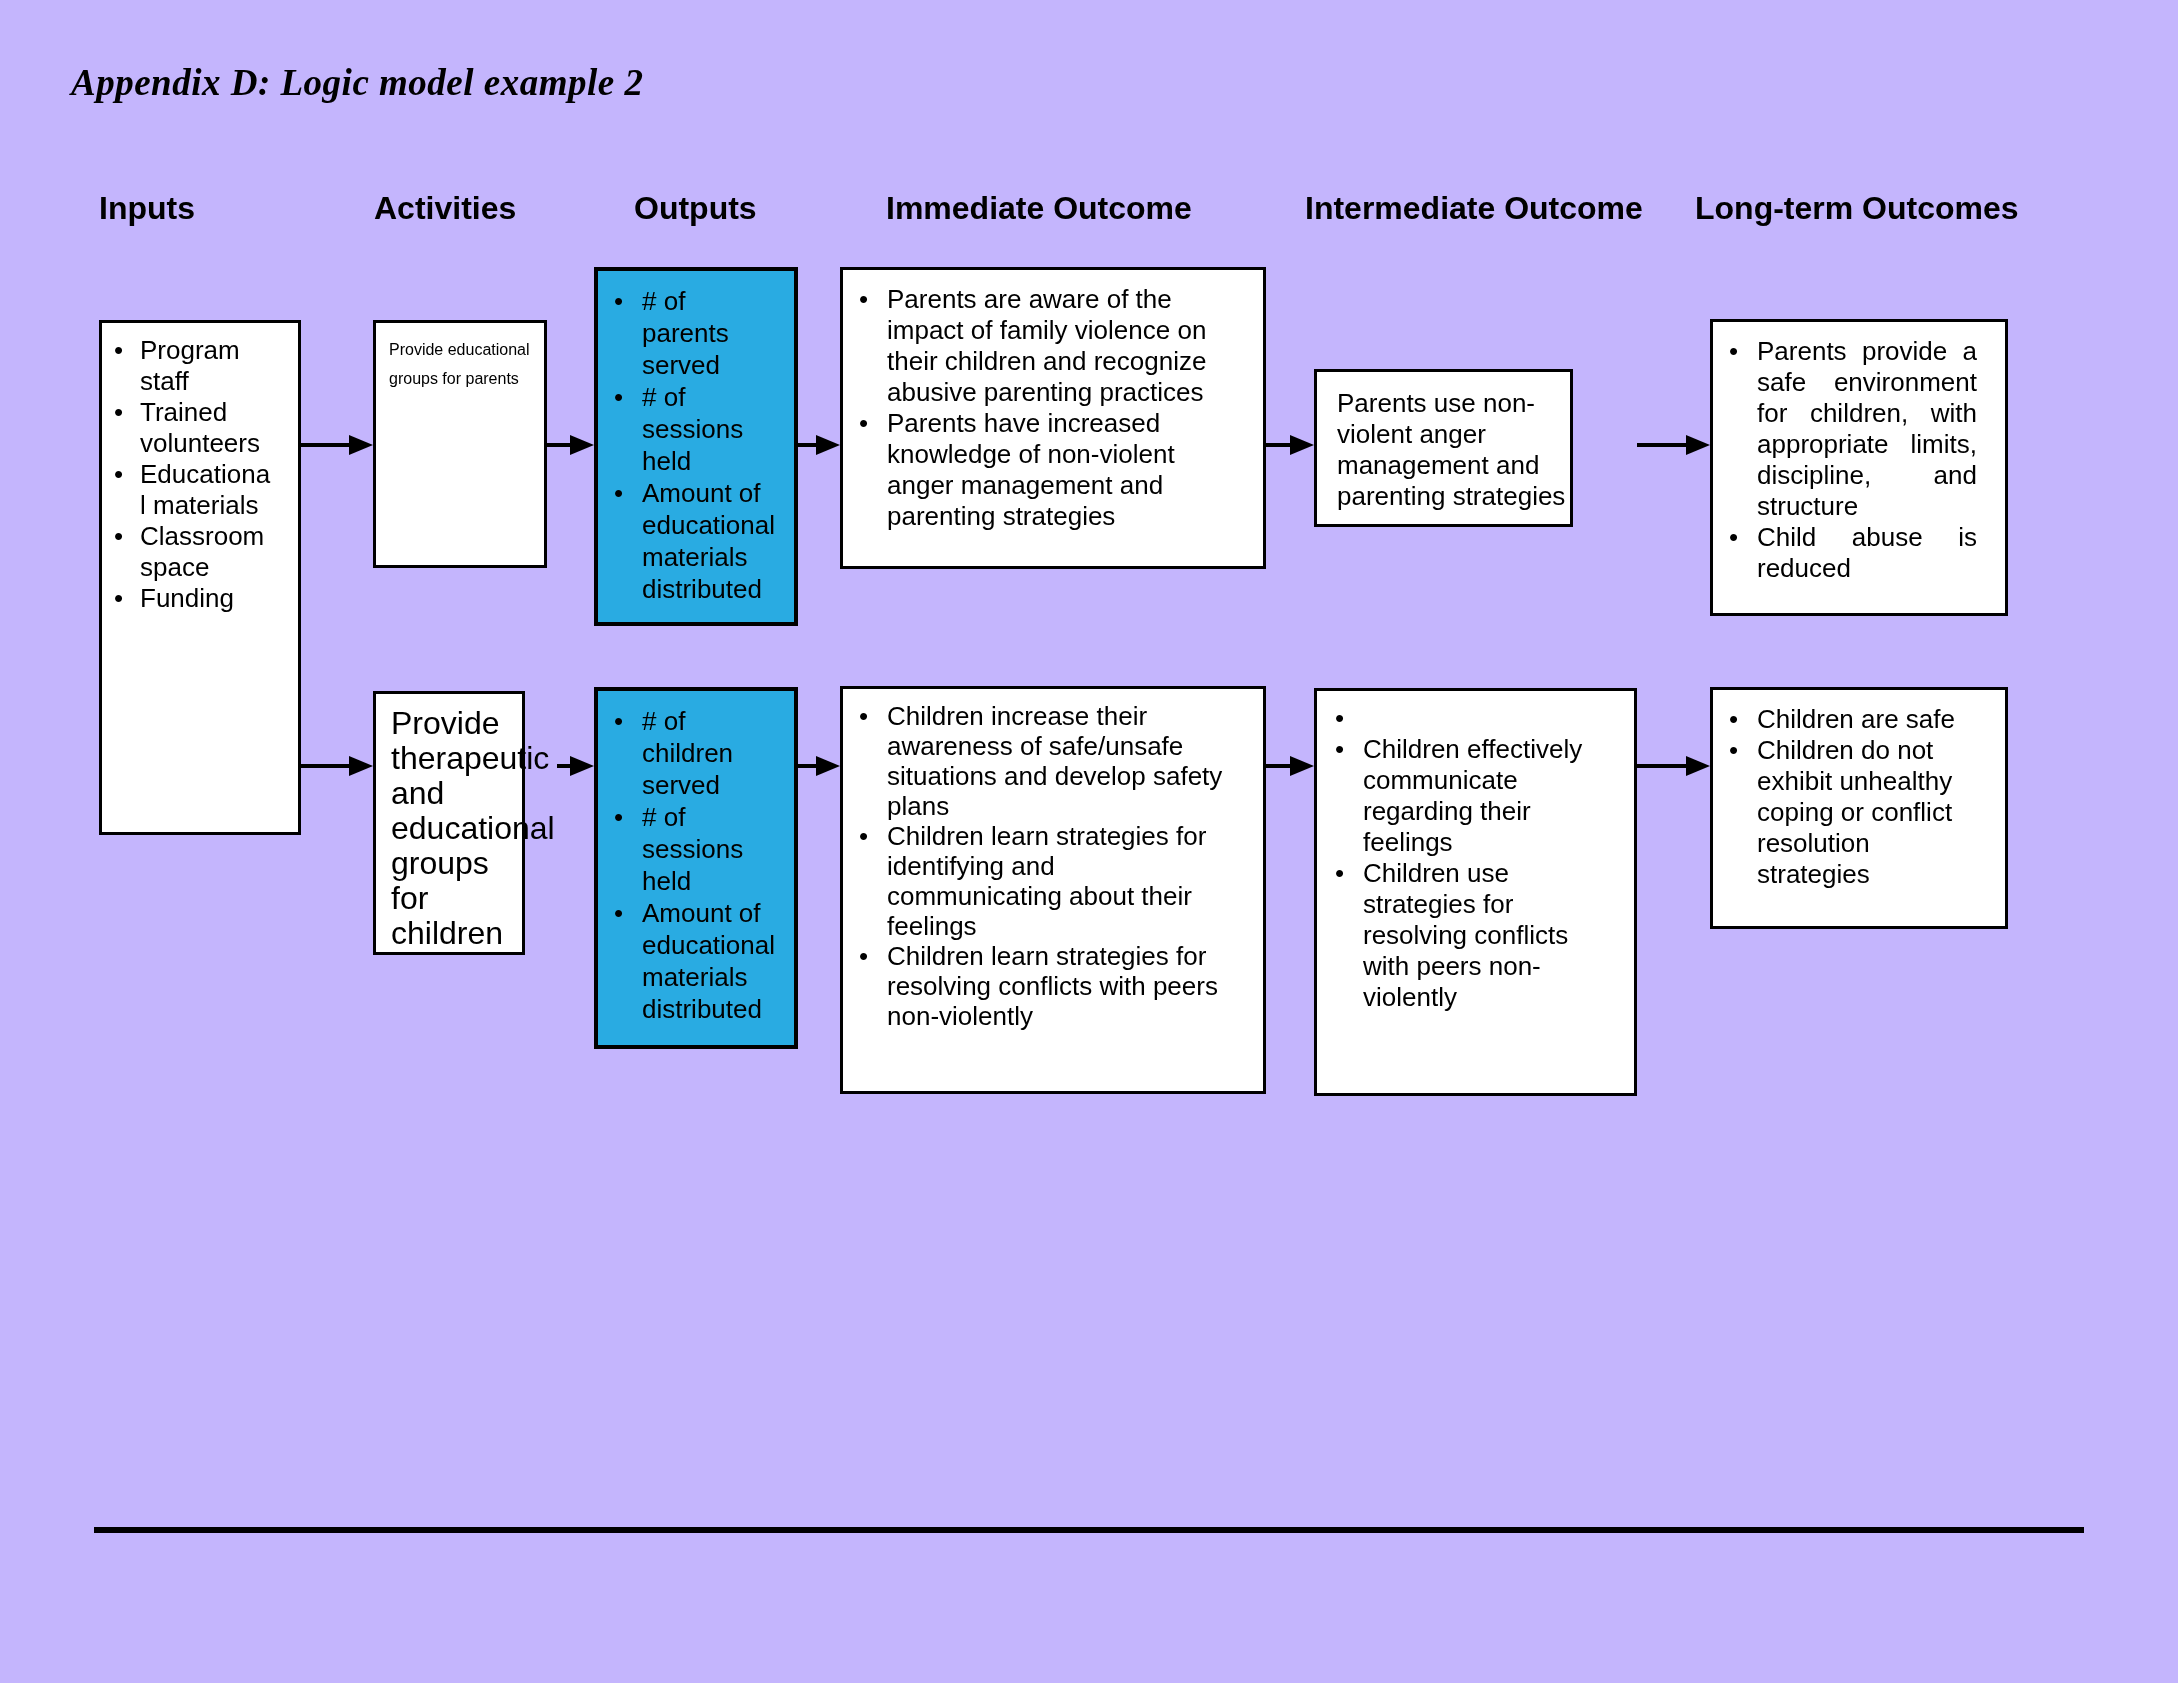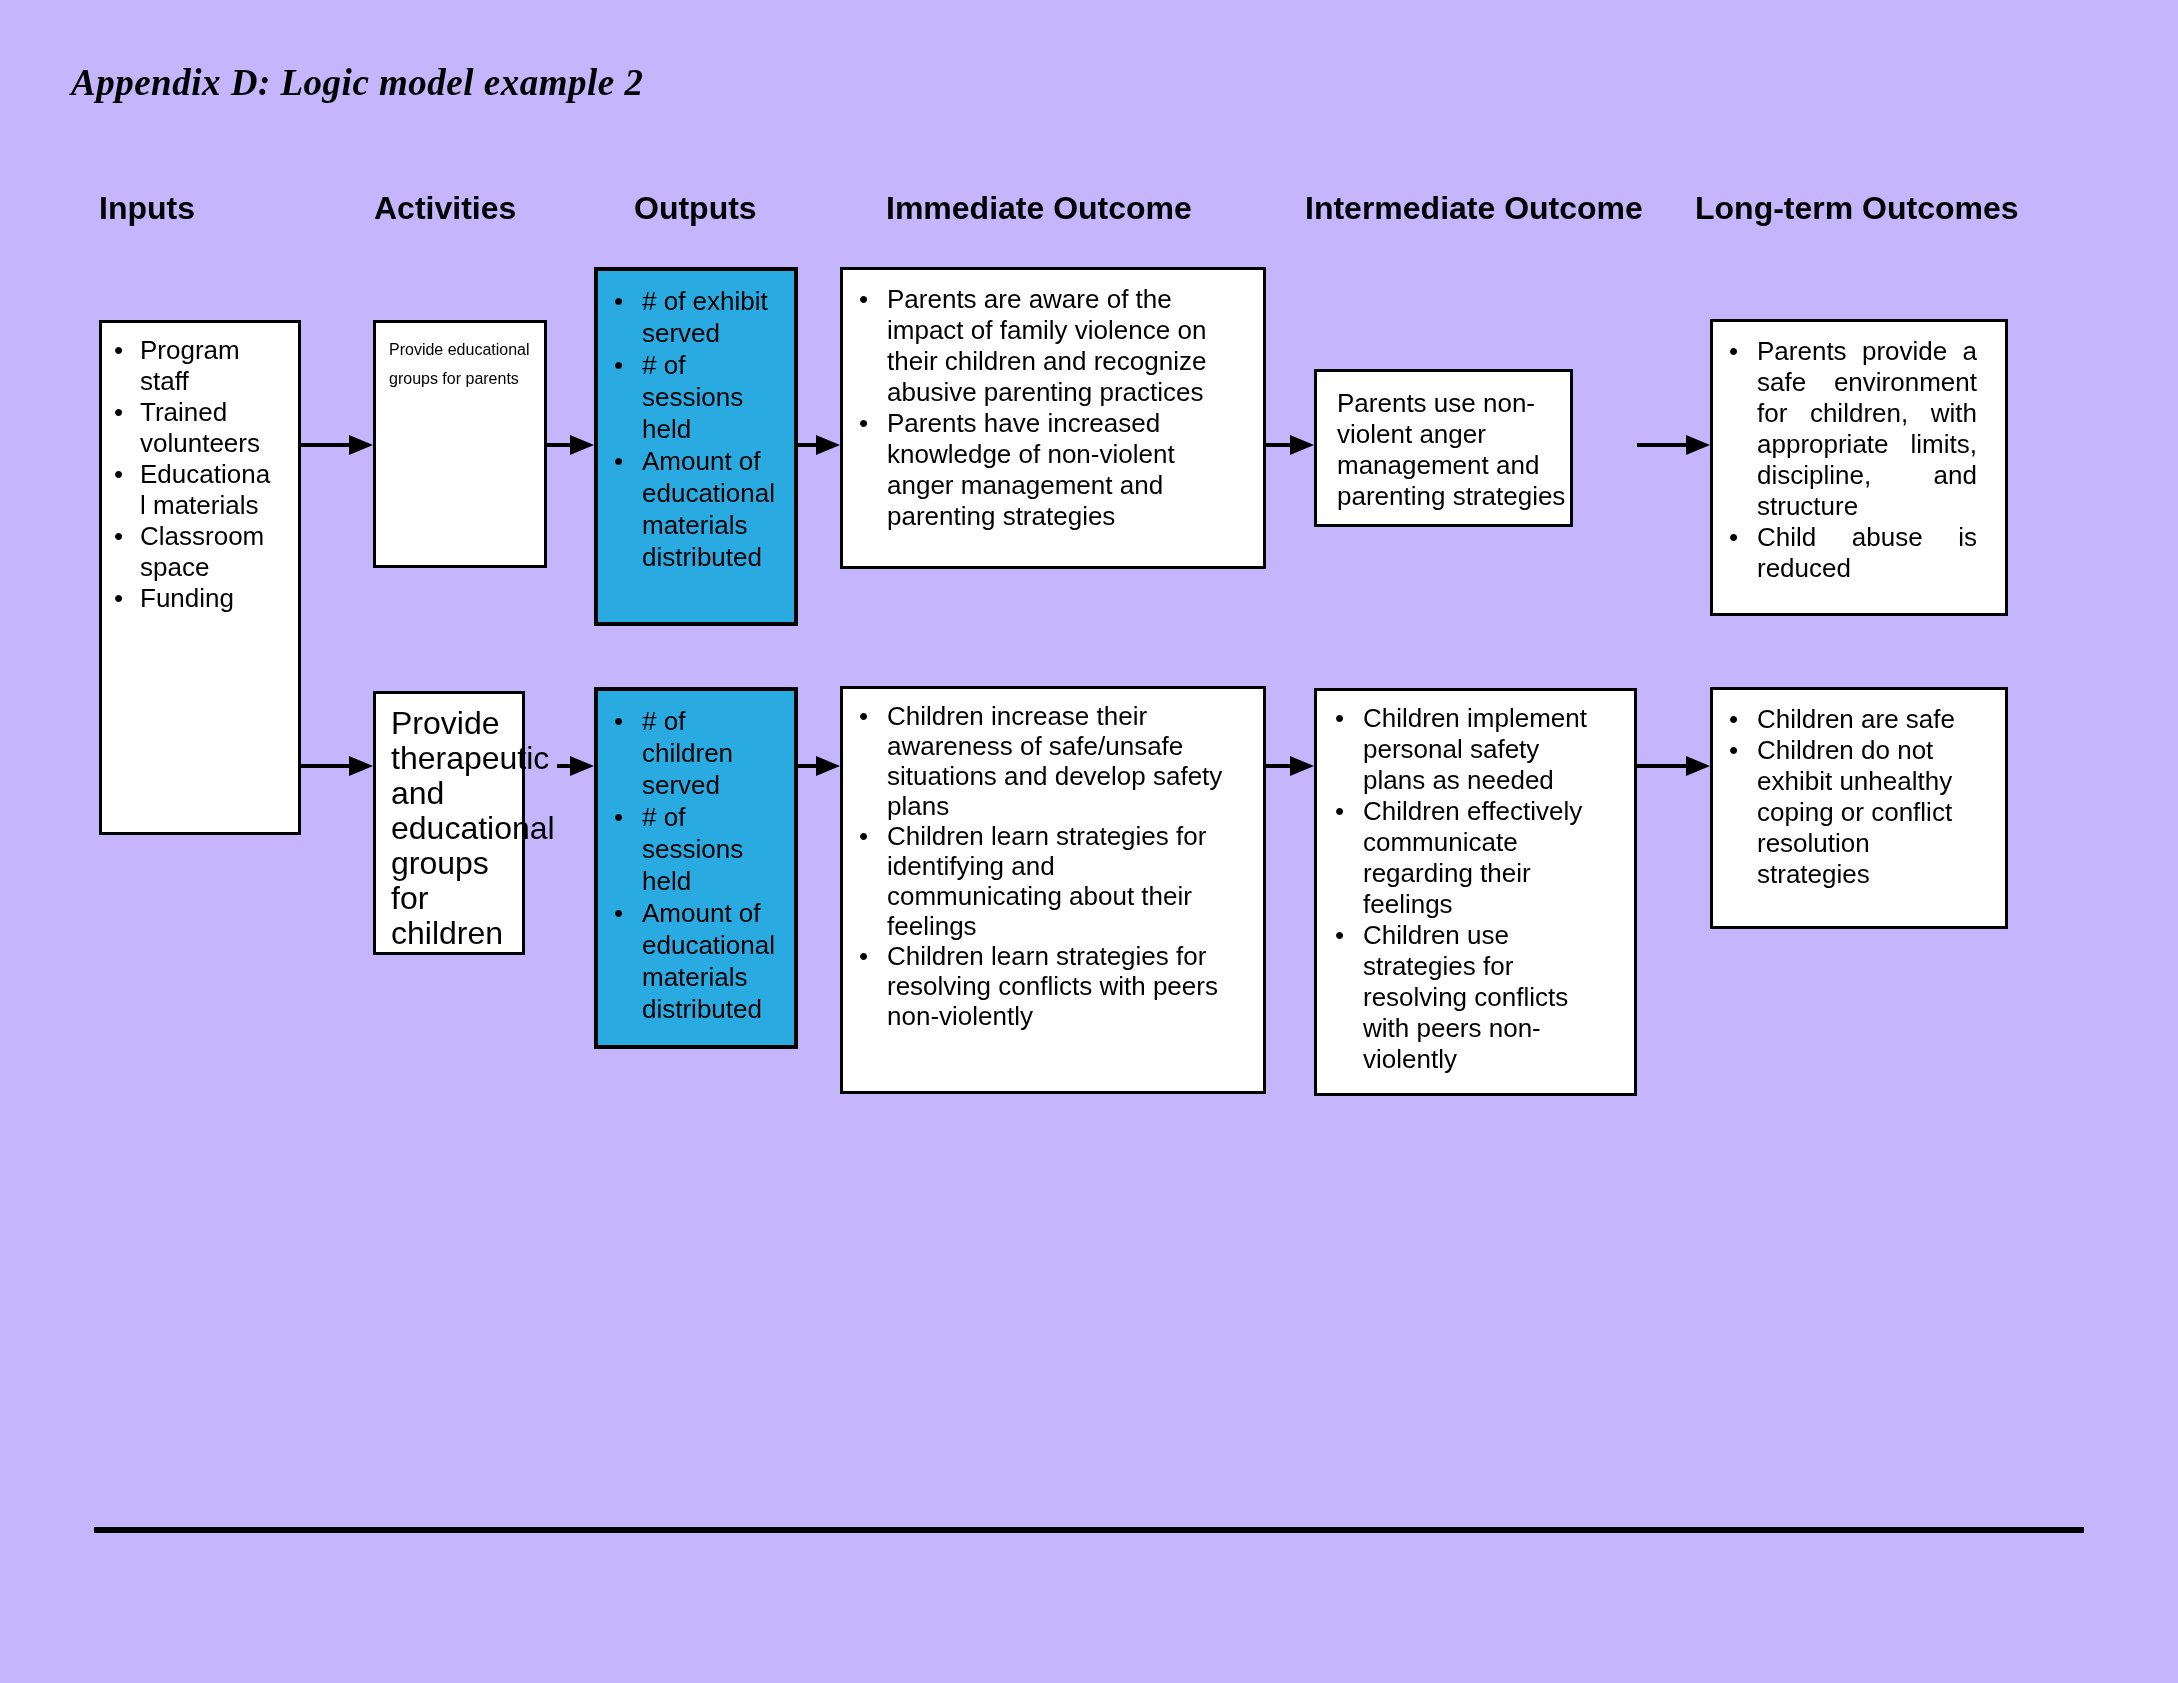--- a/index.html
+++ b/index.html
@@ -135,21 +135,21 @@
         <span class="bullet-text">Funding</span>
       </div>
     </div>
 
   <div class="box box-act1">
     <div class="plain-text">Provide educational groups for parents</div>
   </div>
   <div class="box highlight box-out1" style="background: rgb(41, 171, 226);">
       <div class="bullet-row">
         <span class="bullet-dot">•</span>
-        <span class="bullet-text"># of exhibit served</span>
+        <span class="bullet-text"># of parents served</span>
       </div>
       <div class="bullet-row">
         <span class="bullet-dot">•</span>
         <span class="bullet-text"># of sessions held</span>
       </div>
       <div class="bullet-row">
         <span class="bullet-dot">•</span>
         <span class="bullet-text">Amount of educational materials distributed</span>
       </div>
     </div>
@@ -204,21 +204,20 @@
         <span class="bullet-text">Children learn strategies for identifying and communicating about their feelings</span>
       </div>
       <div class="bullet-row">
         <span class="bullet-dot">•</span>
         <span class="bullet-text">Children learn strategies for resolving conflicts with peers non-violently</span>
       </div>
     </div>
   <div class="box box-int2">
       <div class="bullet-row">
         <span class="bullet-dot">•</span>
-        <span class="bullet-text">Children implement personal safety plans as needed</span>
       </div>
       <div class="bullet-row">
         <span class="bullet-dot">•</span>
         <span class="bullet-text">Children effectively communicate regarding their feelings</span>
       </div>
       <div class="bullet-row">
         <span class="bullet-dot">•</span>
         <span class="bullet-text">Children use strategies for resolving conflicts with peers non-violently</span>
       </div>
     </div>

